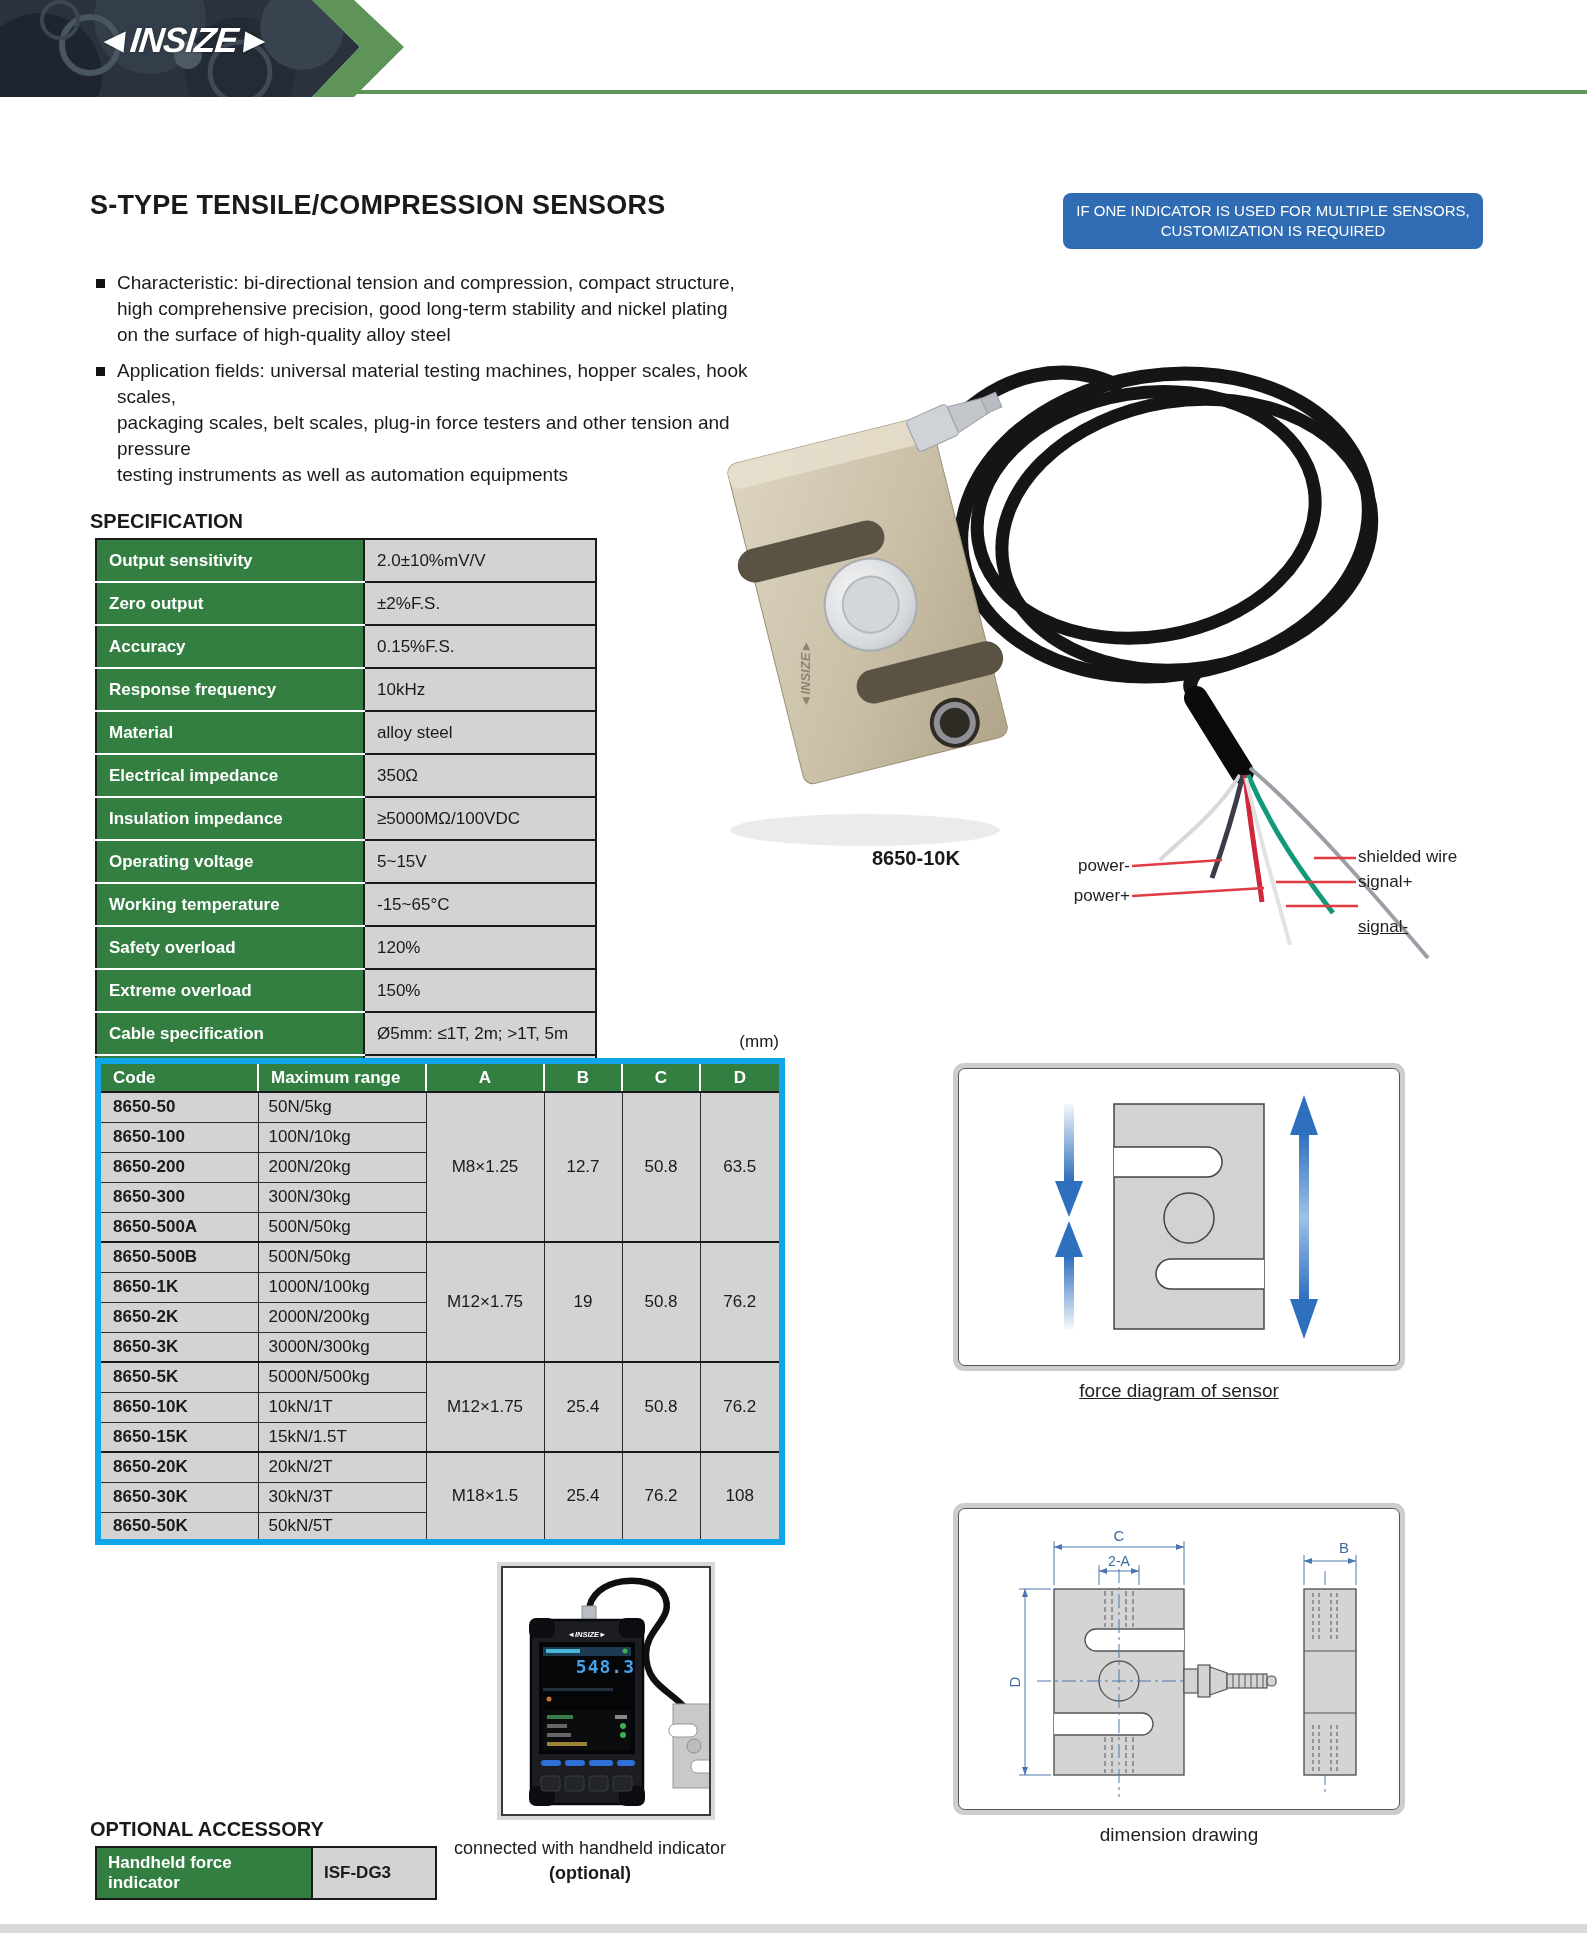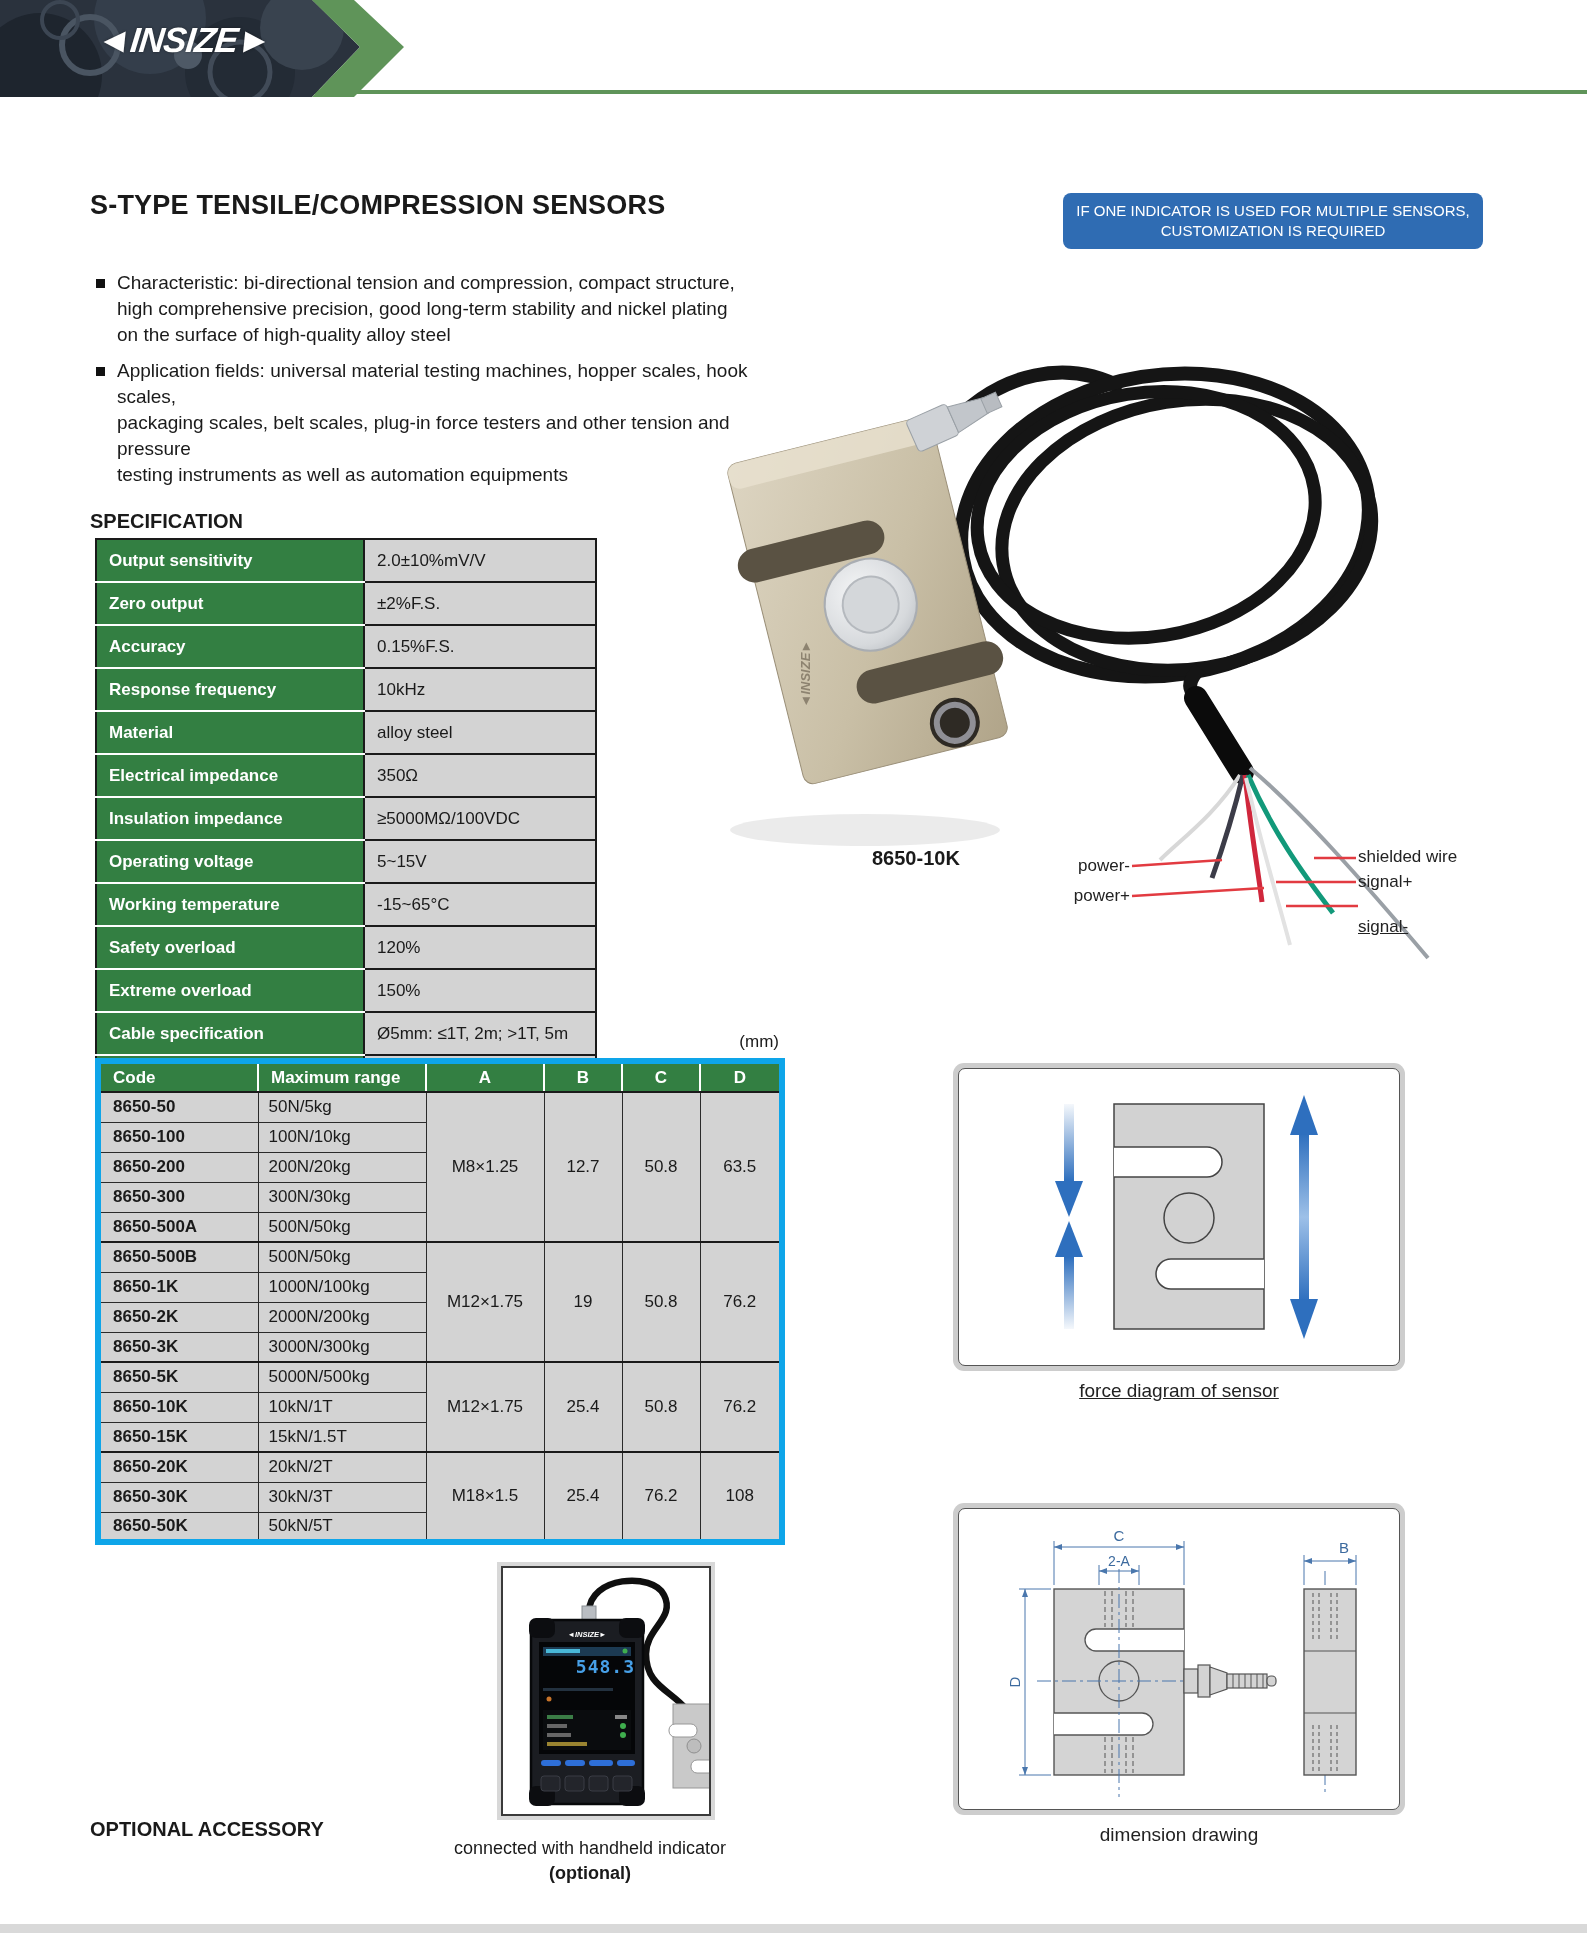--- a/index.html
+++ b/index.html
@@ -534,14 +534,22 @@
       </svg>
       <div class="display-value">548.3</div>
     </div>
   </div>
   <div class="caption-2">
     <div>connected with handheld indicator</div>
     <div class="opt">(optional)</div>
   </div>
 
   <div class="sec-heading" style="left:90px; top:1818px;">OPTIONAL ACCESSORY</div>
+  <table class="acc">
+    <tbody>
+        <tr>
+      <th>Handheld force indicator</th>
+      <td>ISF-DG3</td>
+    </tr>
+  </tbody>
+    </table>
 
 </div>
 
 </body></html>

